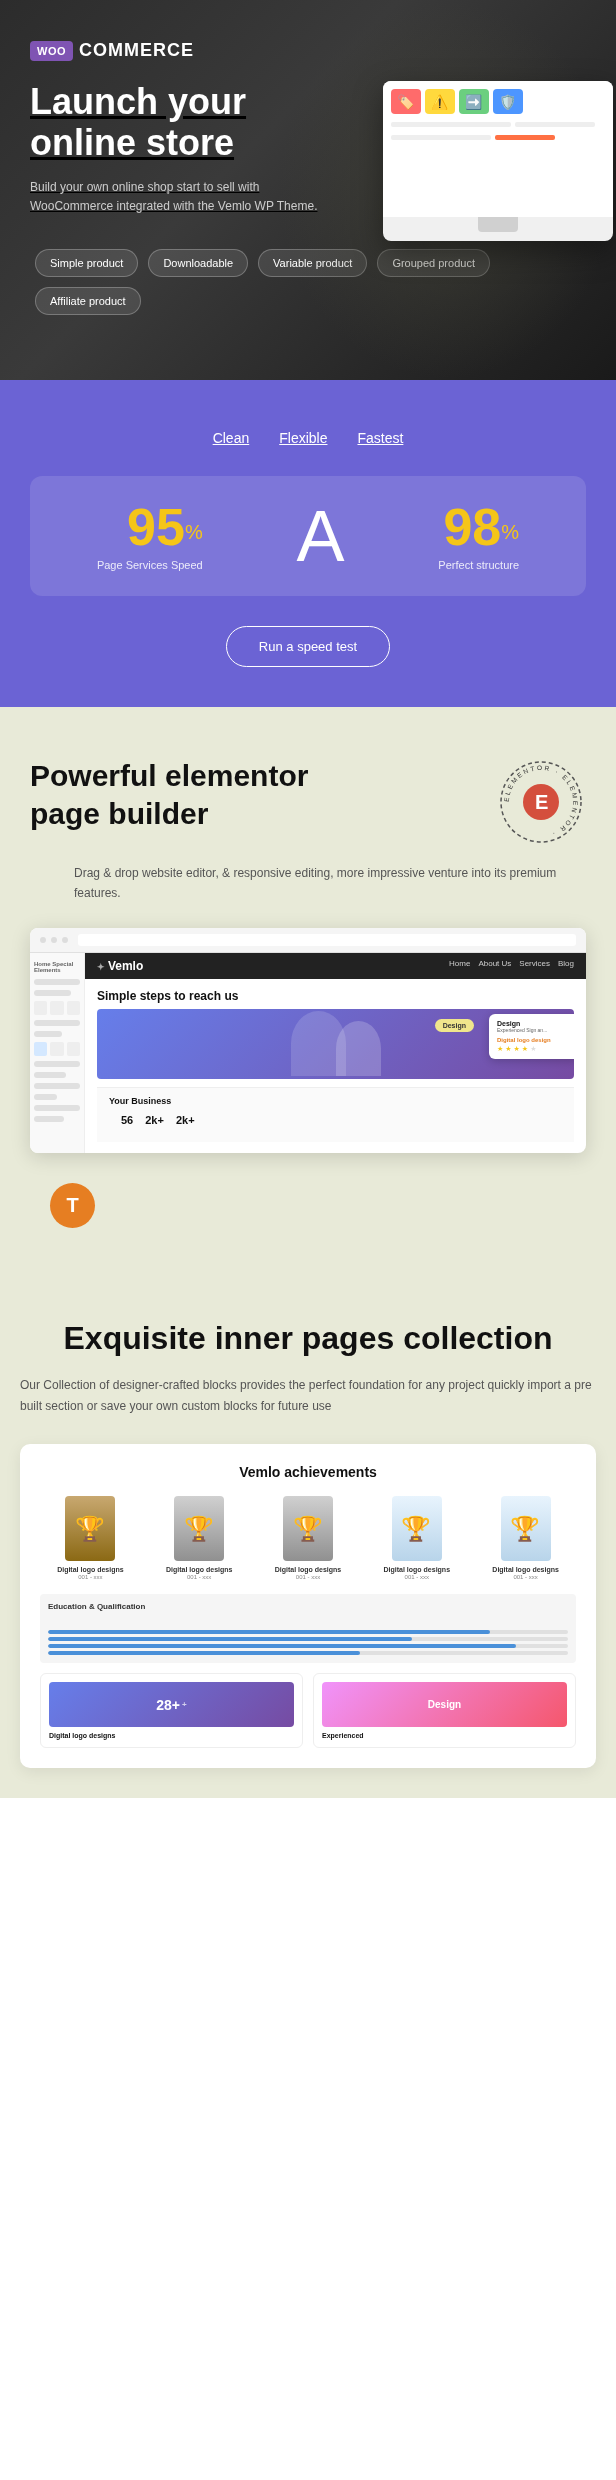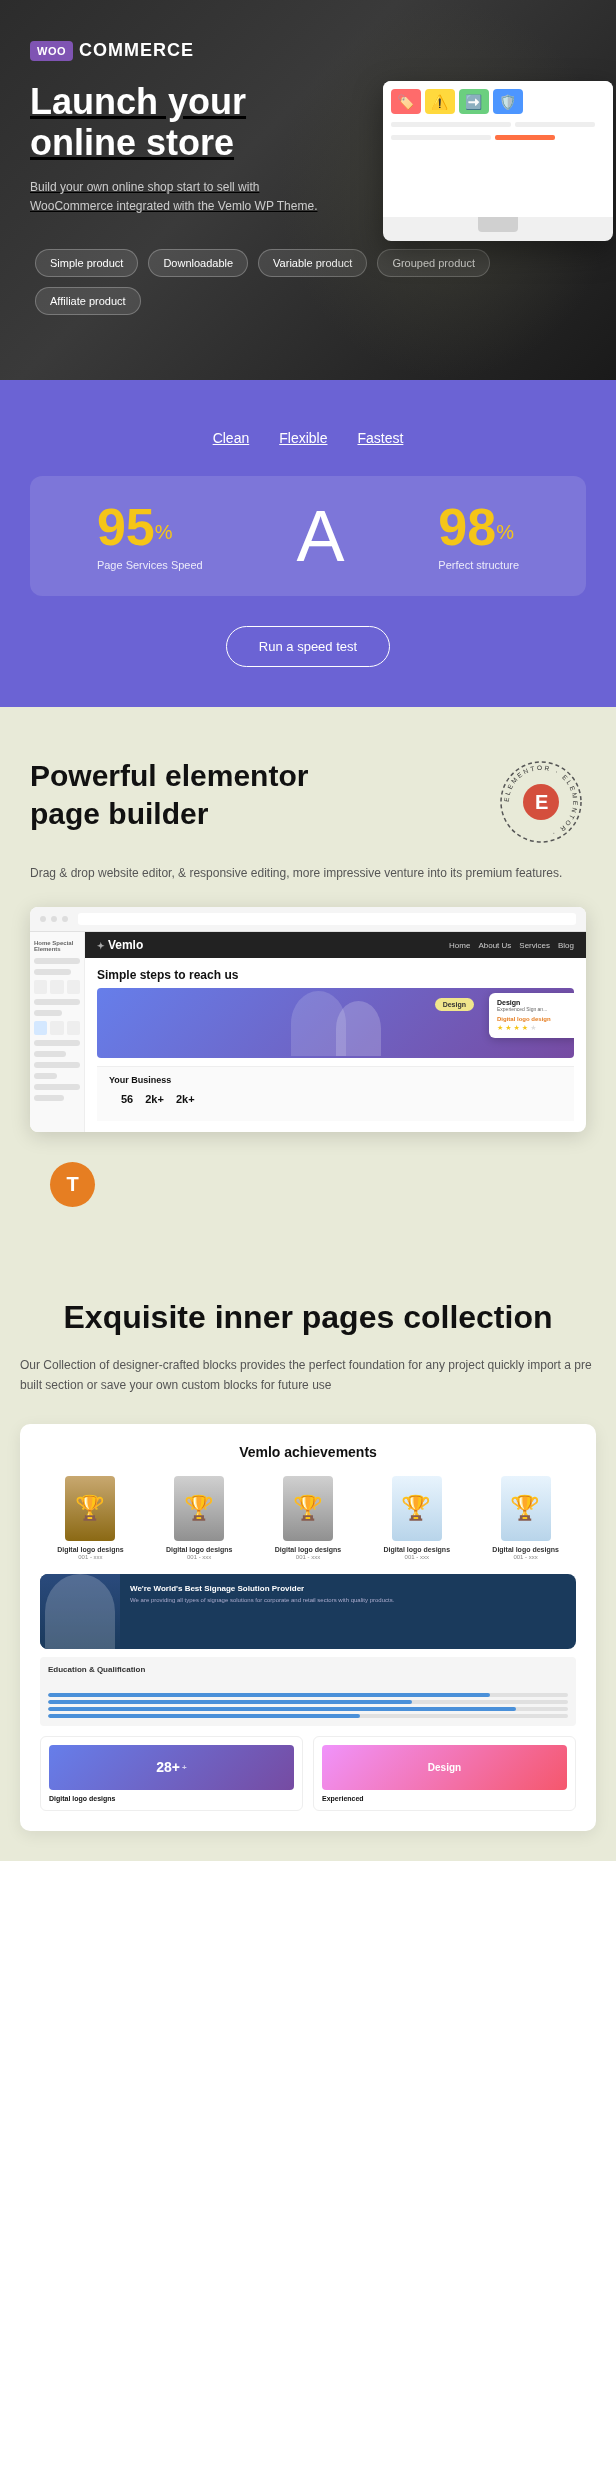--- a/index.html
+++ b/index.html
@@ -145,21 +145,21 @@
     .speed-card {
       background: rgba(255,255,255,0.12);
       border-radius: 12px;
       padding: 24px 20px;
       display: flex;
       align-items: center;
       justify-content: space-around;
       margin-bottom: 30px;
     }
     .speed-metric {
-      text-align: left;
+      text-align: right;
     }
     .speed-number {
       color: #f5c518;
       font-size: 52px;
       font-weight: 700;
       line-height: 1;
     }
     .speed-sup {
       color: #f5c518;
       font-size: 20px;
@@ -203,20 +203,21 @@
       font-weight: 700;
       color: #111;
       line-height: 1.25;
       flex: 0 0 60%;
     }
     .elementor-desc {
       color: #555;
       font-size: 12px;
       line-height: 1.7;
       margin-bottom: 24px;
+      margin-left: 44px;
     }
     .browser-mockup {
       background: white;
       border-radius: 8px;
       box-shadow: 0 4px 20px rgba(0,0,0,0.15);
       overflow: hidden;
       margin-bottom: 20px;
     }
     .browser-bar {
       background: #f5f5f5;
@@ -258,21 +259,21 @@
     .browser-main {
       flex: 1;
       padding: 0;
       position: relative;
       overflow: hidden;
     }
     .browser-nav {
       background: #222;
       padding: 6px 12px;
       display: flex;
-      align-items: center;
+      align-items: flex-start;
       gap: 10px;
     }
     .nav-logo-text {
       color: white;
       font-size: 12px;
       font-weight: 700;
     }
     .nav-links {
       display: flex;
       gap: 8px;
@@ -773,31 +774,20 @@
         <div class="trophy-sublabel">001 - xxx</div>
       </div>
 
       <div class="achievement-item">
         <div class="trophy-img trophy-clear"></div>
         <div class="trophy-label">Digital logo designs</div>
         <div class="trophy-sublabel">001 - xxx</div>
       </div>
     </div>
 
-    <div class="person-card">
-      <div class="person-card-inner">
-        <div class="person-img-area">
-          <div class="person-silhouette2"></div>
-        </div>
-        <div class="person-info">
-          <div class="person-title">We're World's Best Signage Solution Provider</div>
-          <div class="person-text">We are providing all types of signage solutions for corporate and retail sectors with quality products.</div>
-        </div>
-      </div>
-    </div>
 
     <div class="achievement-qualification">
       <div class="ach-qual-title">Education &amp; Qualification</div>
       <div class="ach-qual-bars">
         <div class="ach-qual-bar">
           <div class="ach-qual-bar-fill" style="width:85%;"></div>
         </div>
         <div class="ach-qual-bar">
           <div class="ach-qual-bar-fill" style="width:70%;"></div>
         </div>

